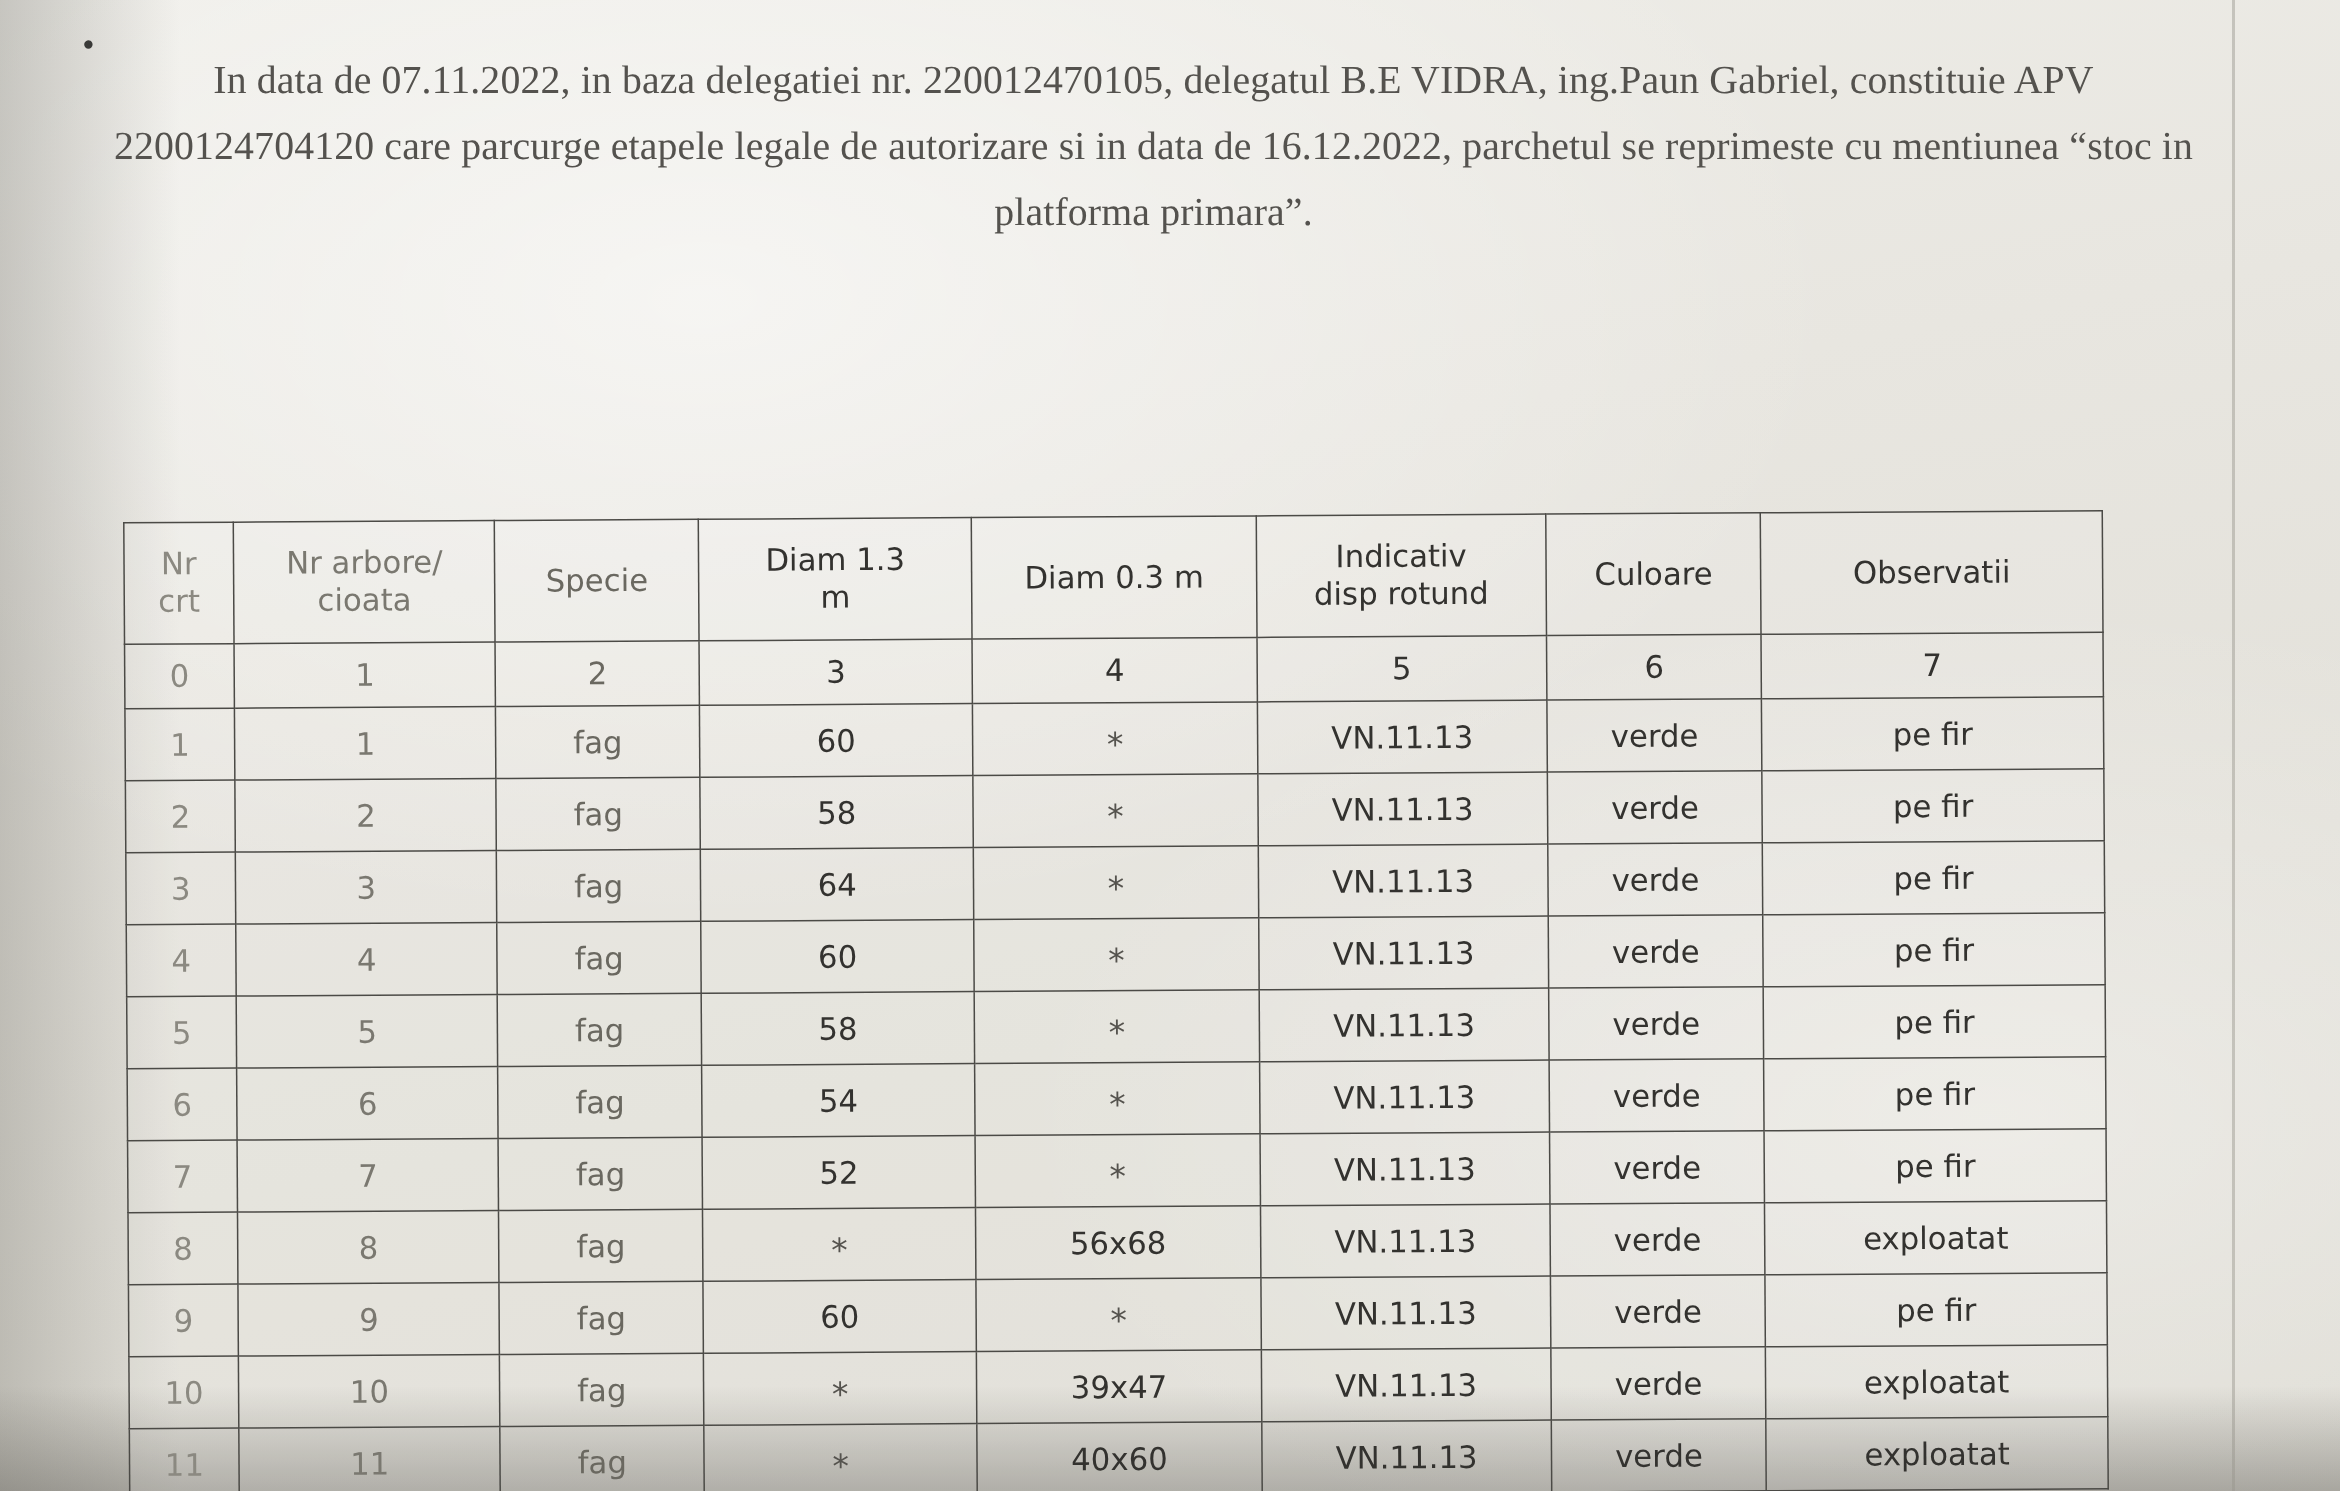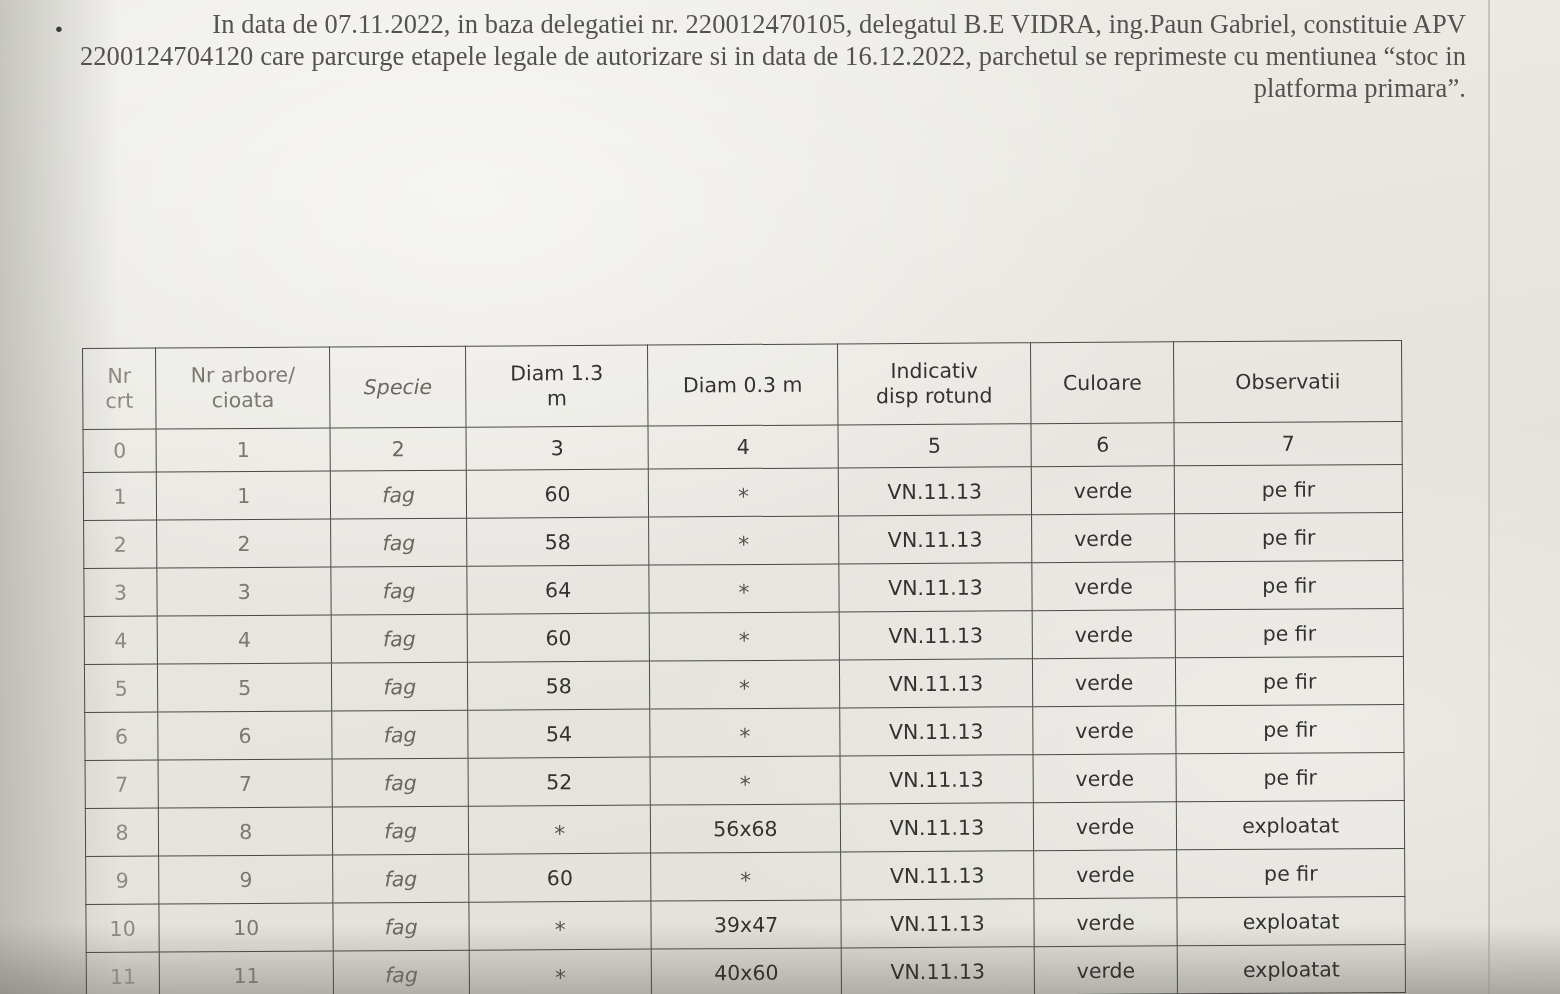--- a/index.html
+++ b/index.html
@@ -63,23 +63,24 @@
     line-height: 40px;
     color: #3a3a38;
   }
   .bullet-dot::before {
     content: "\25CF";
     font-size: 13px;
   }
   .para {
     flex: 1;
     font-size: 26.5px;
-    line-height: 32px;
+    line-height: 44px;
     letter-spacing: 0.1px;
-    text-align: right;
+    text-align: center;
+    margin-top: 23px;
   }
   
   .faded {
     color: #54524e;
   }
 
   
   .table-wrap {
     position: absolute;
     left: 84px;
@@ -112,21 +113,21 @@
   tbody td {
     height: 43px;
     line-height: 24px;
   }
   .numrow td {
     height: 38px;
   }
   
   .c0 { width: 68px; }
   .c1 { width: 175px; }
-  .c2 { width: 133px; font-style: italic; }
+  .c2 { width: 133px; }
   .c3 { width: 186px; }
   .c4 { width: 193px; }
   .c5 { width: 194px; }
   .c6 { width: 140px; }
   .c7 { width: 231px; }
 
   
   .fade1 { color: #8b8981; }
   .fade2 { color: #7a7870; }
   .fade3 { color: #6a6860; }

